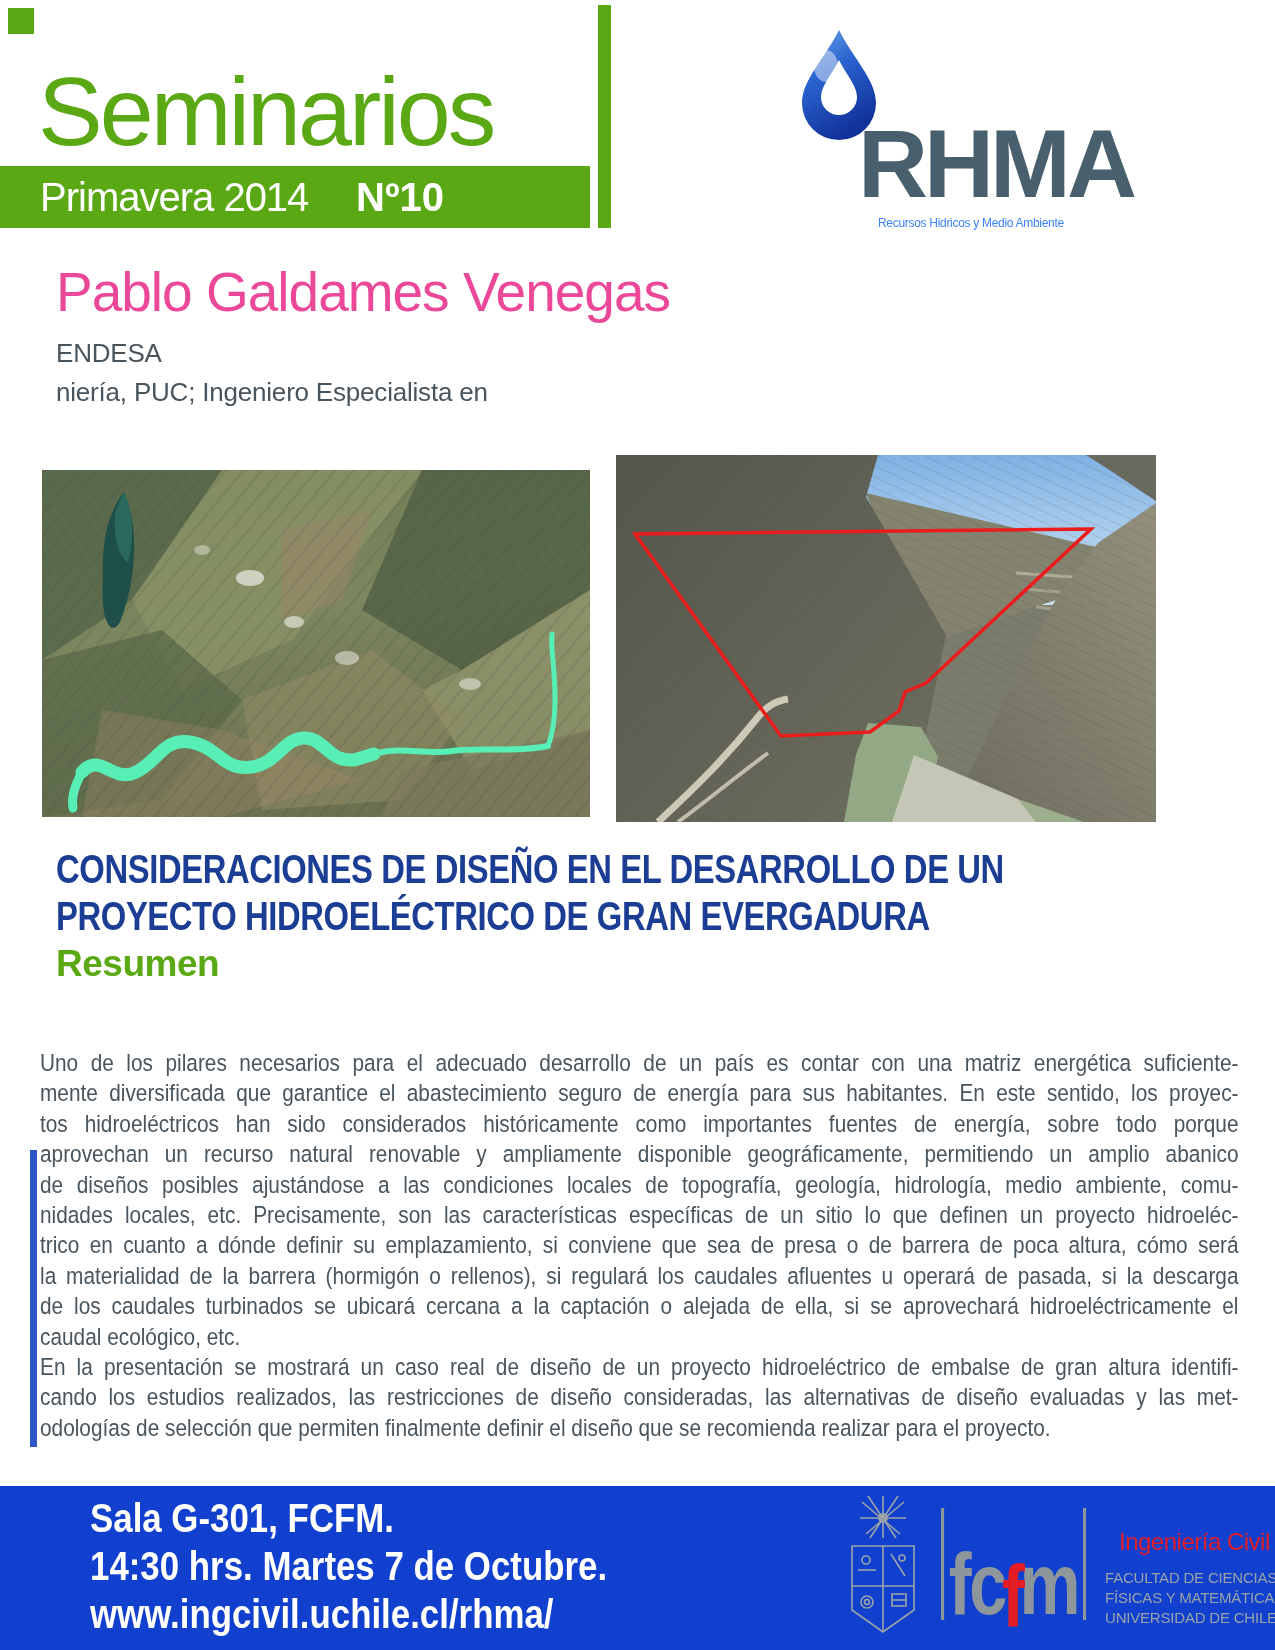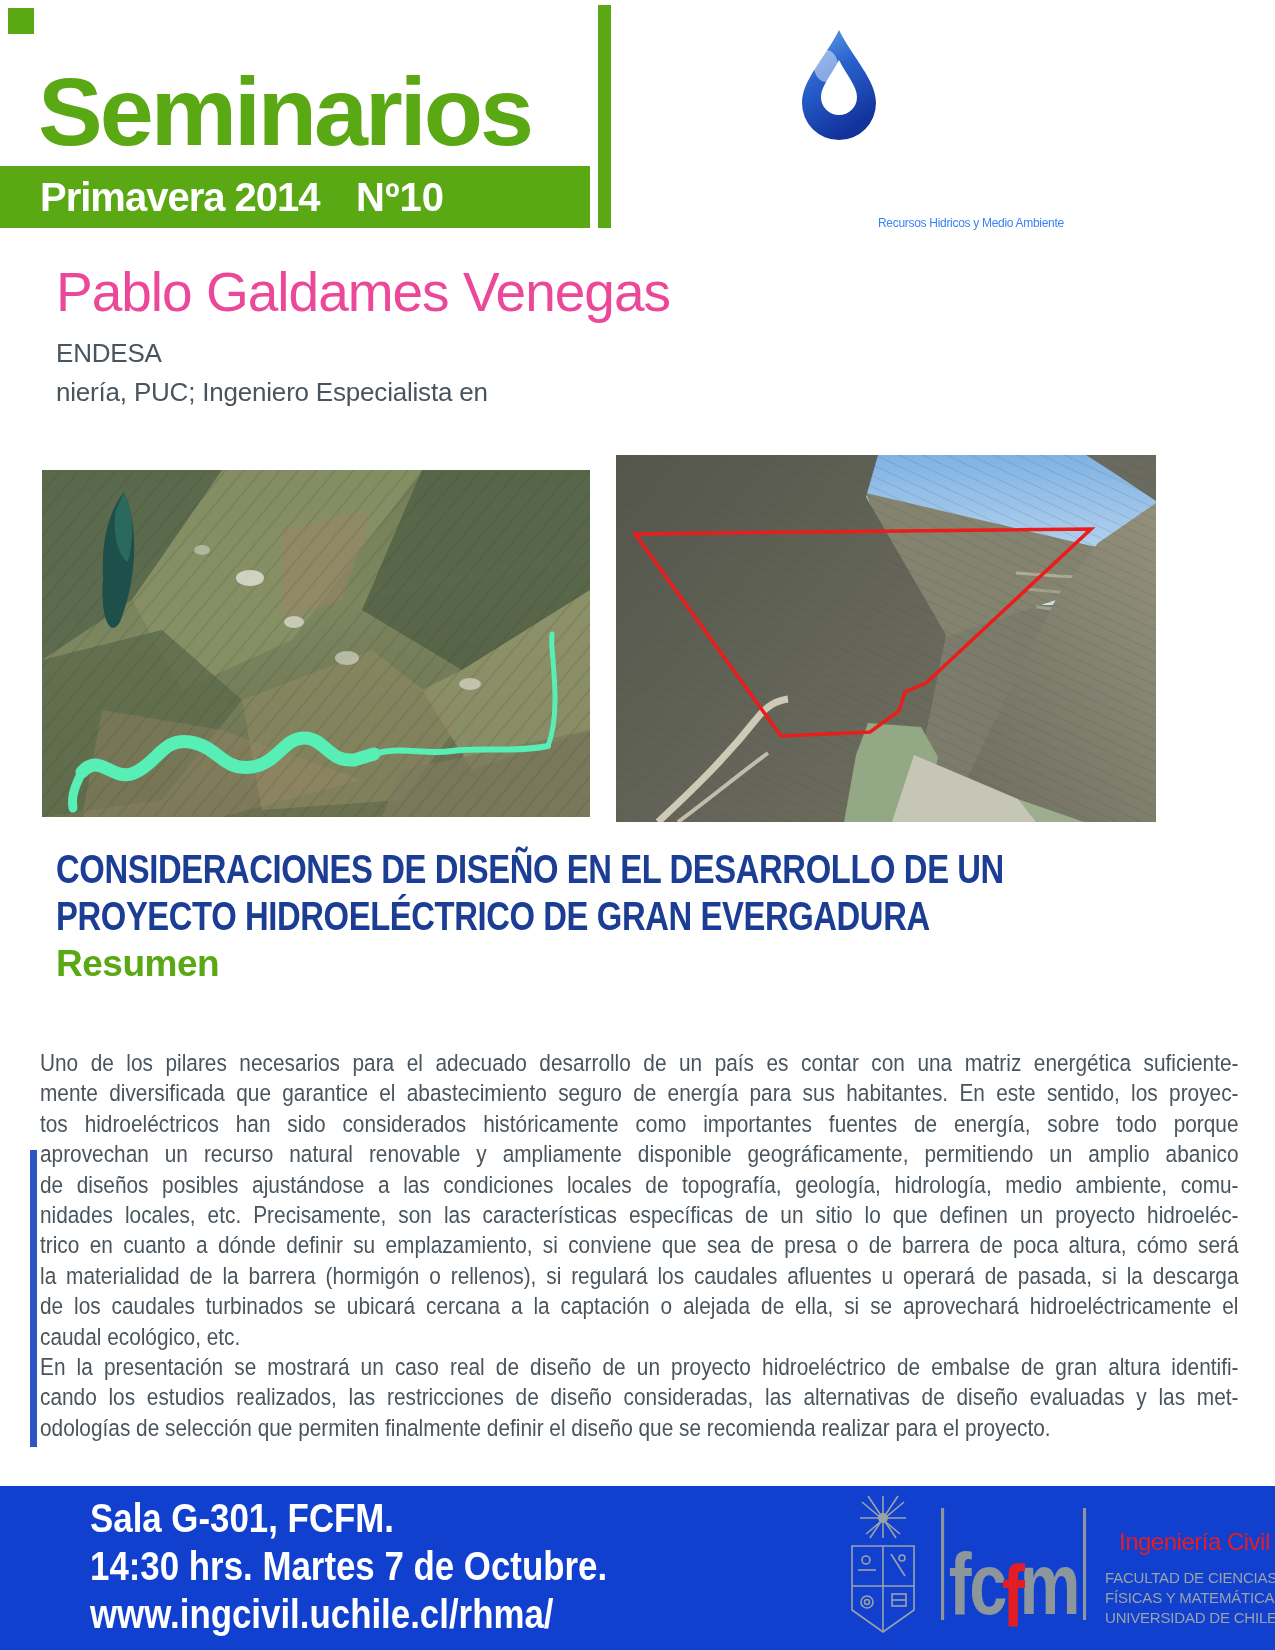--- a/index.html
+++ b/index.html
@@ -1,24 +1,24 @@
 <!DOCTYPE html>
 <html><head>
 <meta charset="utf-8">
 <style>
   html,body{margin:0;padding:0;background:#ffffff;}
   .page{position:relative;width:1275px;height:1650px;background:#fff;overflow:hidden;
         font-family:"Liberation Sans",sans-serif;}
 
   
   .corner-square{position:absolute;left:8px;top:8px;width:26px;height:26px;background:#5aa814;}
-  .seminarios{position:absolute;left:38px;top:56px;font-size:97px;font-weight:bold;
+  .seminarios{position:absolute;left:38px;top:56px;font-size:97px;font-weight:normal;
               color:#5aa814;letter-spacing:-3px;white-space:nowrap;}
   .season-bar{position:absolute;left:0;top:166px;width:590px;height:62px;background:#5aa814;}
-  .season-bar .season{position:absolute;left:40px;top:9px;color:#fff;font-weight:bold;
+  .season-bar .season{position:absolute;left:40px;top:9px;color:#fff;font-weight:normal;
                       font-size:40px;letter-spacing:-1px;white-space:nowrap;}
   .season-bar .edition{position:absolute;left:356px;top:9px;color:#fff;font-weight:bold;
                        font-size:40px;white-space:nowrap;}
   .vgreen{position:absolute;left:598px;top:5px;width:13px;height:223px;background:#5aa814;}
 
   
   .drop{position:absolute;left:800px;top:28px;width:78px;height:114px;}
   .rhma-acronym{position:absolute;left:858px;top:108px;font-size:97px;font-weight:bold;
                 color:#48606e;letter-spacing:-4px;white-space:nowrap;}
   .rhma-tagline{position:absolute;left:861px;top:216px;font-size:12px;color:#3b82f6;
@@ -85,20 +85,21 @@
           <stop offset="0" stop-color="#6aa6e8"></stop>
           <stop offset="0.45" stop-color="#2a63cf"></stop>
           <stop offset="1" stop-color="#12339c"></stop>
         </linearGradient>
       </defs>
       <path d="M39,2 C53,30 76,52 76,75 A37,37 0 1 1 2,75 C2,52 25,30 39,2 Z" fill="url(#dropg)"></path>
       <ellipse cx="26" cy="38" rx="12" ry="16" fill="#ffffff" opacity="0.45"></ellipse>
       <path d="M39,32 C46,46 57,58 57,69 A18,18 0 1 1 21,69 C21,58 32,46 39,32 Z" fill="#ffffff"></path>
     </svg>
   </div>
+  <div class="rhma-acronym">RHMA</div>
   <div class="rhma-tagline">Recursos Hidricos y Medio Ambiente</div>
 
   <div class="speaker-name">Pablo Galdames Venegas</div>
   <div class="speaker-bio">
       <div class="bio-line">ENDESA</div>
       <div class="bio-line">niería, PUC; Ingeniero Especialista en</div>
     </div>
 
   <div class="img-left">
     <svg width="548" height="347" viewBox="0 0 548 347">

